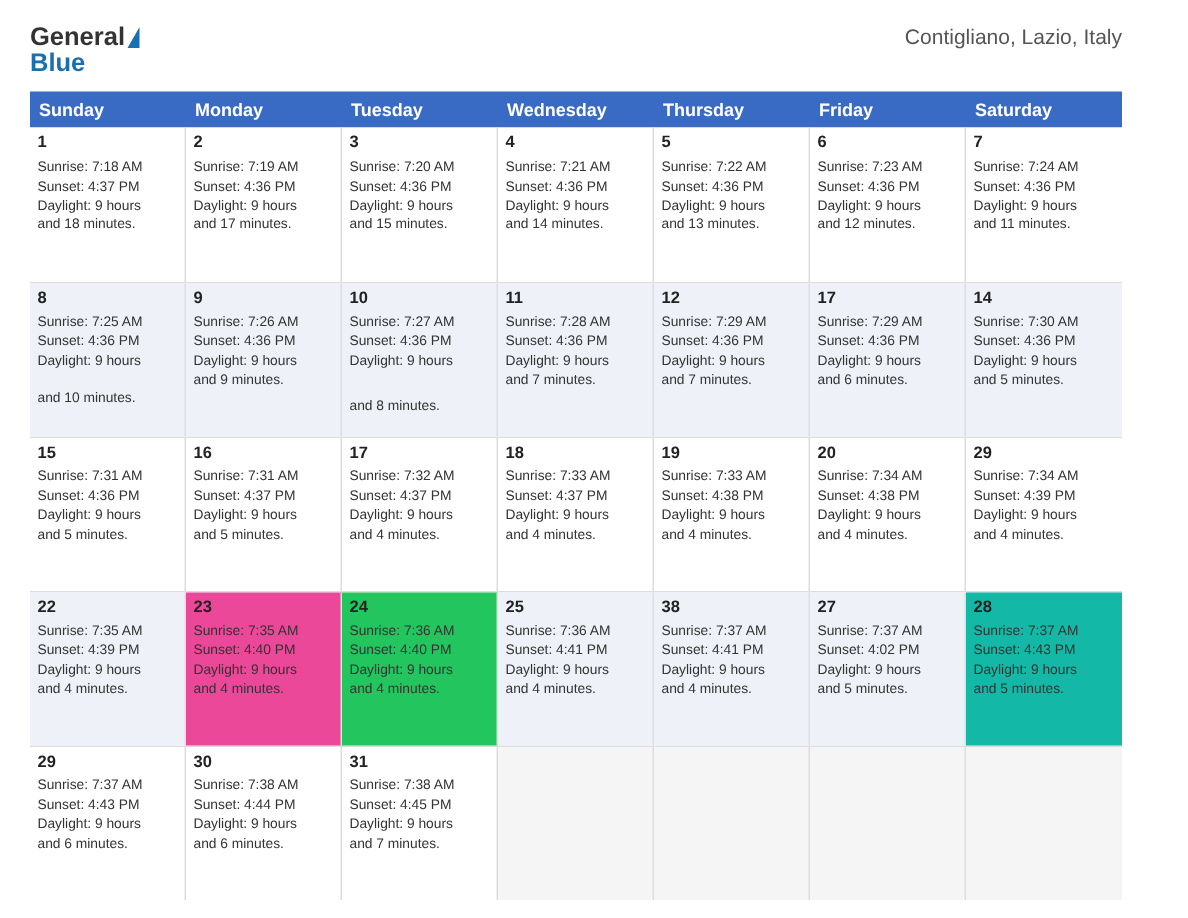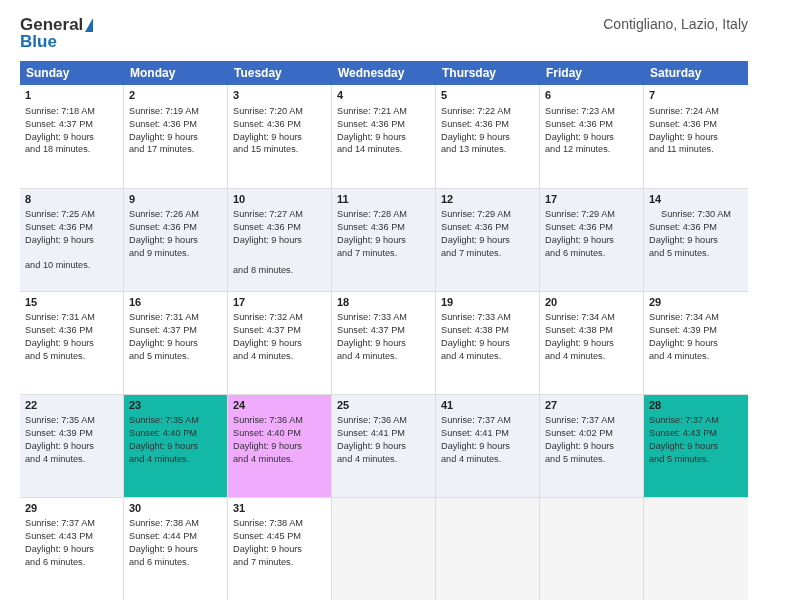--- a/index.html
+++ b/index.html
@@ -222,21 +222,21 @@
           </div>
           <div class="cal-cell" style="background: rgb(238, 242, 248);">
             <span class="day-num">17</span>
             <span style="display: block;">Sunrise: 7:29 AM</span>
             <span style="display: block;">Sunset: 4:36 PM</span>
             <span style="display: block;">Daylight: 9 hours</span>
             <span style="display: block;">and 6 minutes.</span>
           </div>
           <div class="cal-cell" style="background: rgb(238, 242, 248);">
             <span class="day-num">14</span>
-            <span style="display: block; text-align: center;">Sunrise: 7:30 AM</span>
+            <span style="display: block;">Sunrise: 7:30 AM</span>
             <span style="display: block;">Sunset: 4:36 PM</span>
             <span style="display: block;">Daylight: 9 hours</span>
             <span style="display: block;">and 5 minutes.</span>
           </div>
         </div>
         <div class="cal-row">
           <div class="cal-cell">
             <span class="day-num">15</span>
             <span style="display: block;">Sunrise: 7:31 AM</span>
             <span style="display: block;">Sunset: 4:36 PM</span>
@@ -287,43 +287,43 @@
           </div>
         </div>
         <div class="cal-row">
           <div class="cal-cell" style="background: rgb(238, 242, 248);">
             <span class="day-num">22</span>
             <span style="display: block;">Sunrise: 7:35 AM</span>
             <span style="display: block;">Sunset: 4:39 PM</span>
             <span style="display: block;">Daylight: 9 hours</span>
             <span style="display: block;">and 4 minutes.</span>
           </div>
-          <div class="cal-cell" style="background: #14b8a6;">
+          <div class="cal-cell" style="background: #ec4899;">
             <span class="day-num">23</span>
             <span style="display: block;">Sunrise: 7:35 AM</span>
             <span style="display: block;">Sunset: 4:40 PM</span>
             <span style="display: block;">Daylight: 9 hours</span>
             <span style="display: block;">and 4 minutes.</span>
           </div>
-          <div class="cal-cell" style="background: #f0abfc;">
+          <div class="cal-cell" style="background: #22c55e;">
             <span class="day-num">24</span>
             <span style="display: block;">Sunrise: 7:36 AM</span>
             <span style="display: block;">Sunset: 4:40 PM</span>
             <span style="display: block;">Daylight: 9 hours</span>
             <span style="display: block;">and 4 minutes.</span>
           </div>
           <div class="cal-cell" style="background: rgb(238, 242, 248);">
             <span class="day-num">25</span>
             <span style="display: block;">Sunrise: 7:36 AM</span>
             <span style="display: block;">Sunset: 4:41 PM</span>
             <span style="display: block;">Daylight: 9 hours</span>
             <span style="display: block;">and 4 minutes.</span>
           </div>
           <div class="cal-cell" style="background: rgb(238, 242, 248);">
-            <span class="day-num">41</span>
+            <span class="day-num">38</span>
             <span style="display: block;">Sunrise: 7:37 AM</span>
             <span style="display: block;">Sunset: 4:41 PM</span>
             <span style="display: block;">Daylight: 9 hours</span>
             <span style="display: block;">and 4 minutes.</span>
           </div>
           <div class="cal-cell" style="background: rgb(238, 242, 248);">
             <span class="day-num">27</span>
             <span style="display: block;">Sunrise: 7:37 AM</span>
             <span style="display: block;">Sunset: 4:02 PM</span>
             <span style="display: block;">Daylight: 9 hours</span>

